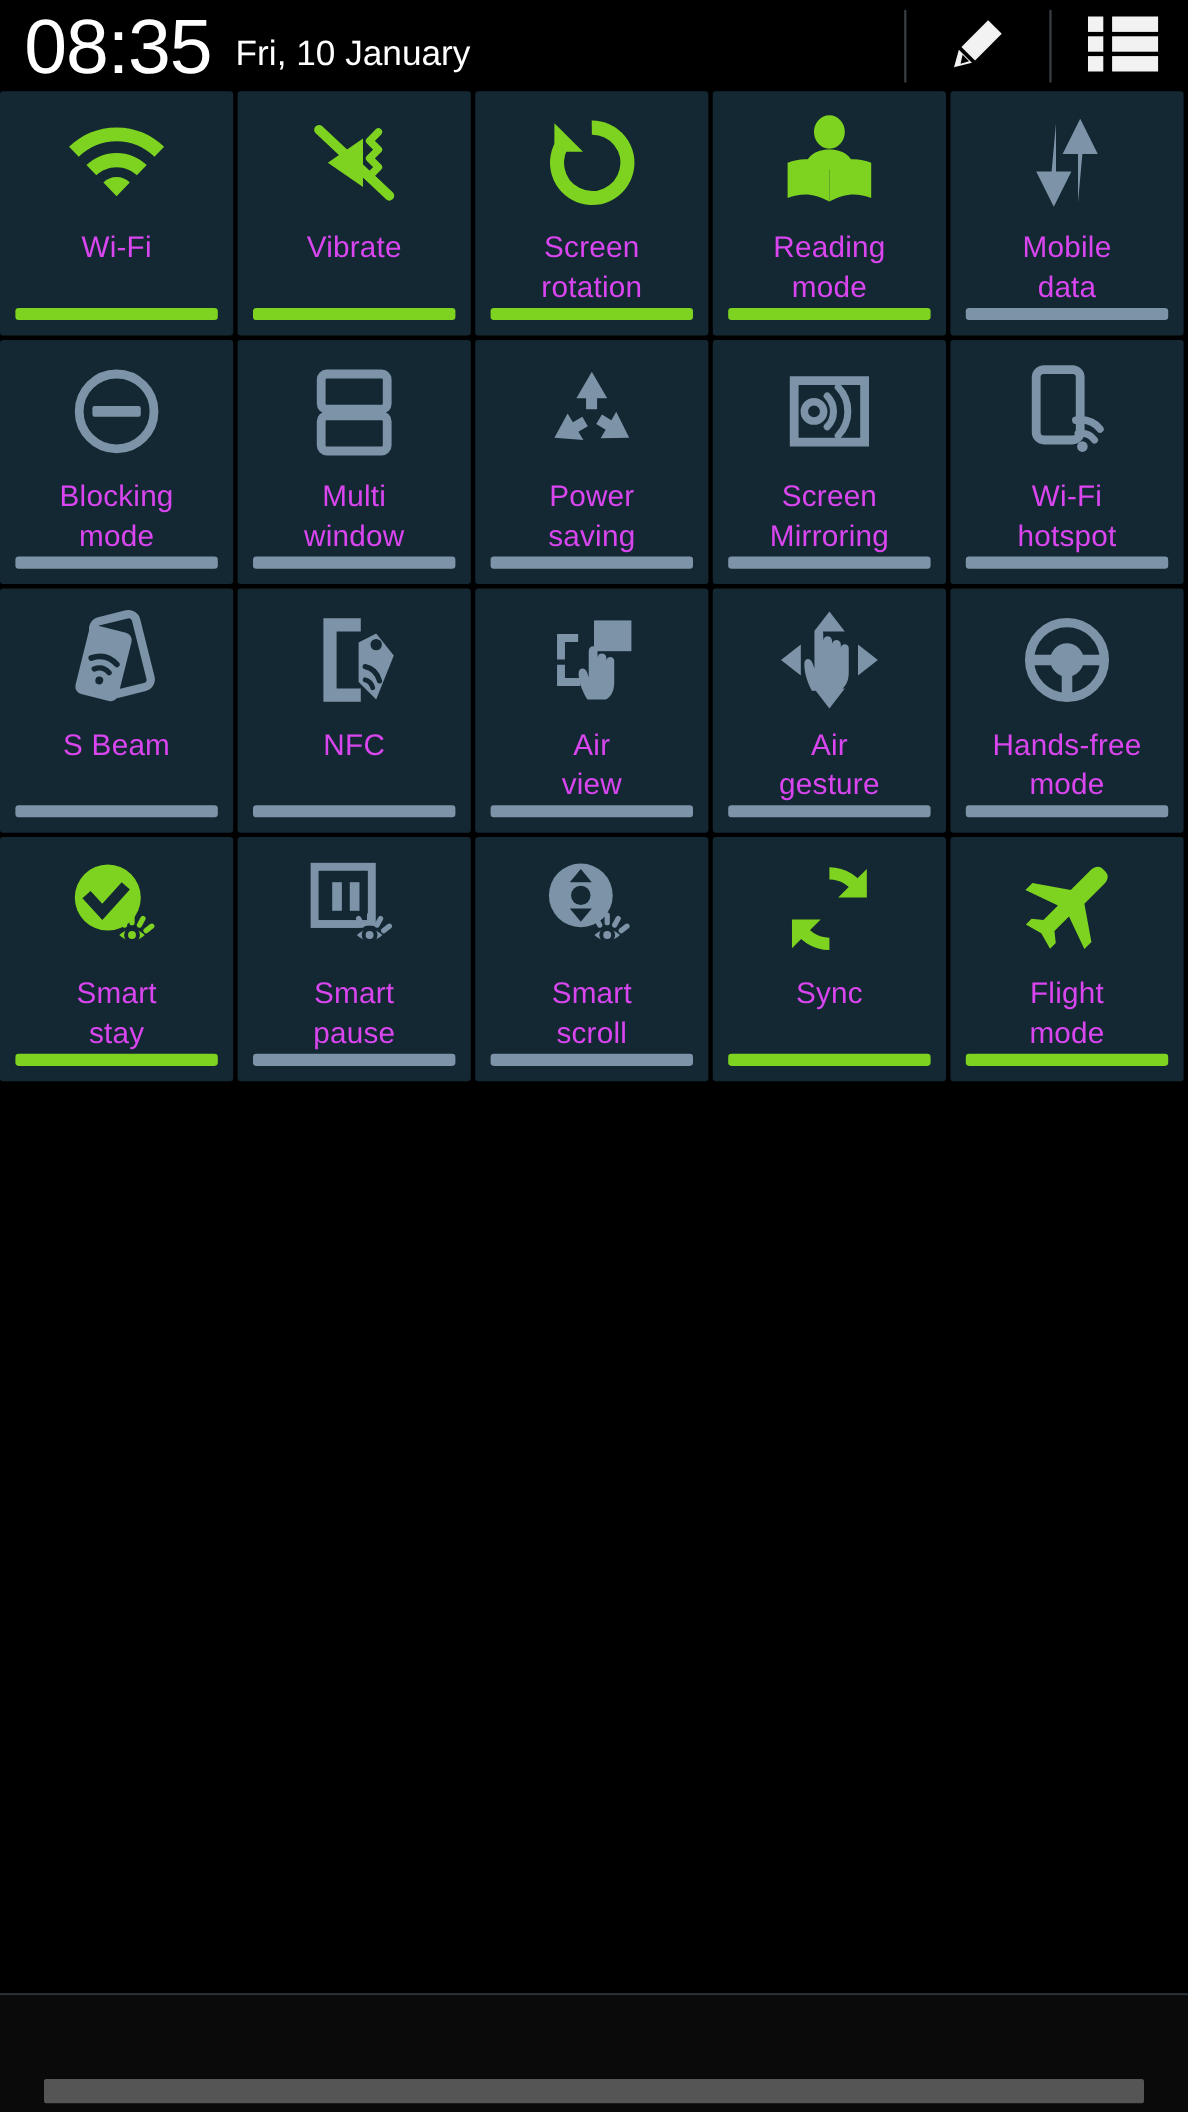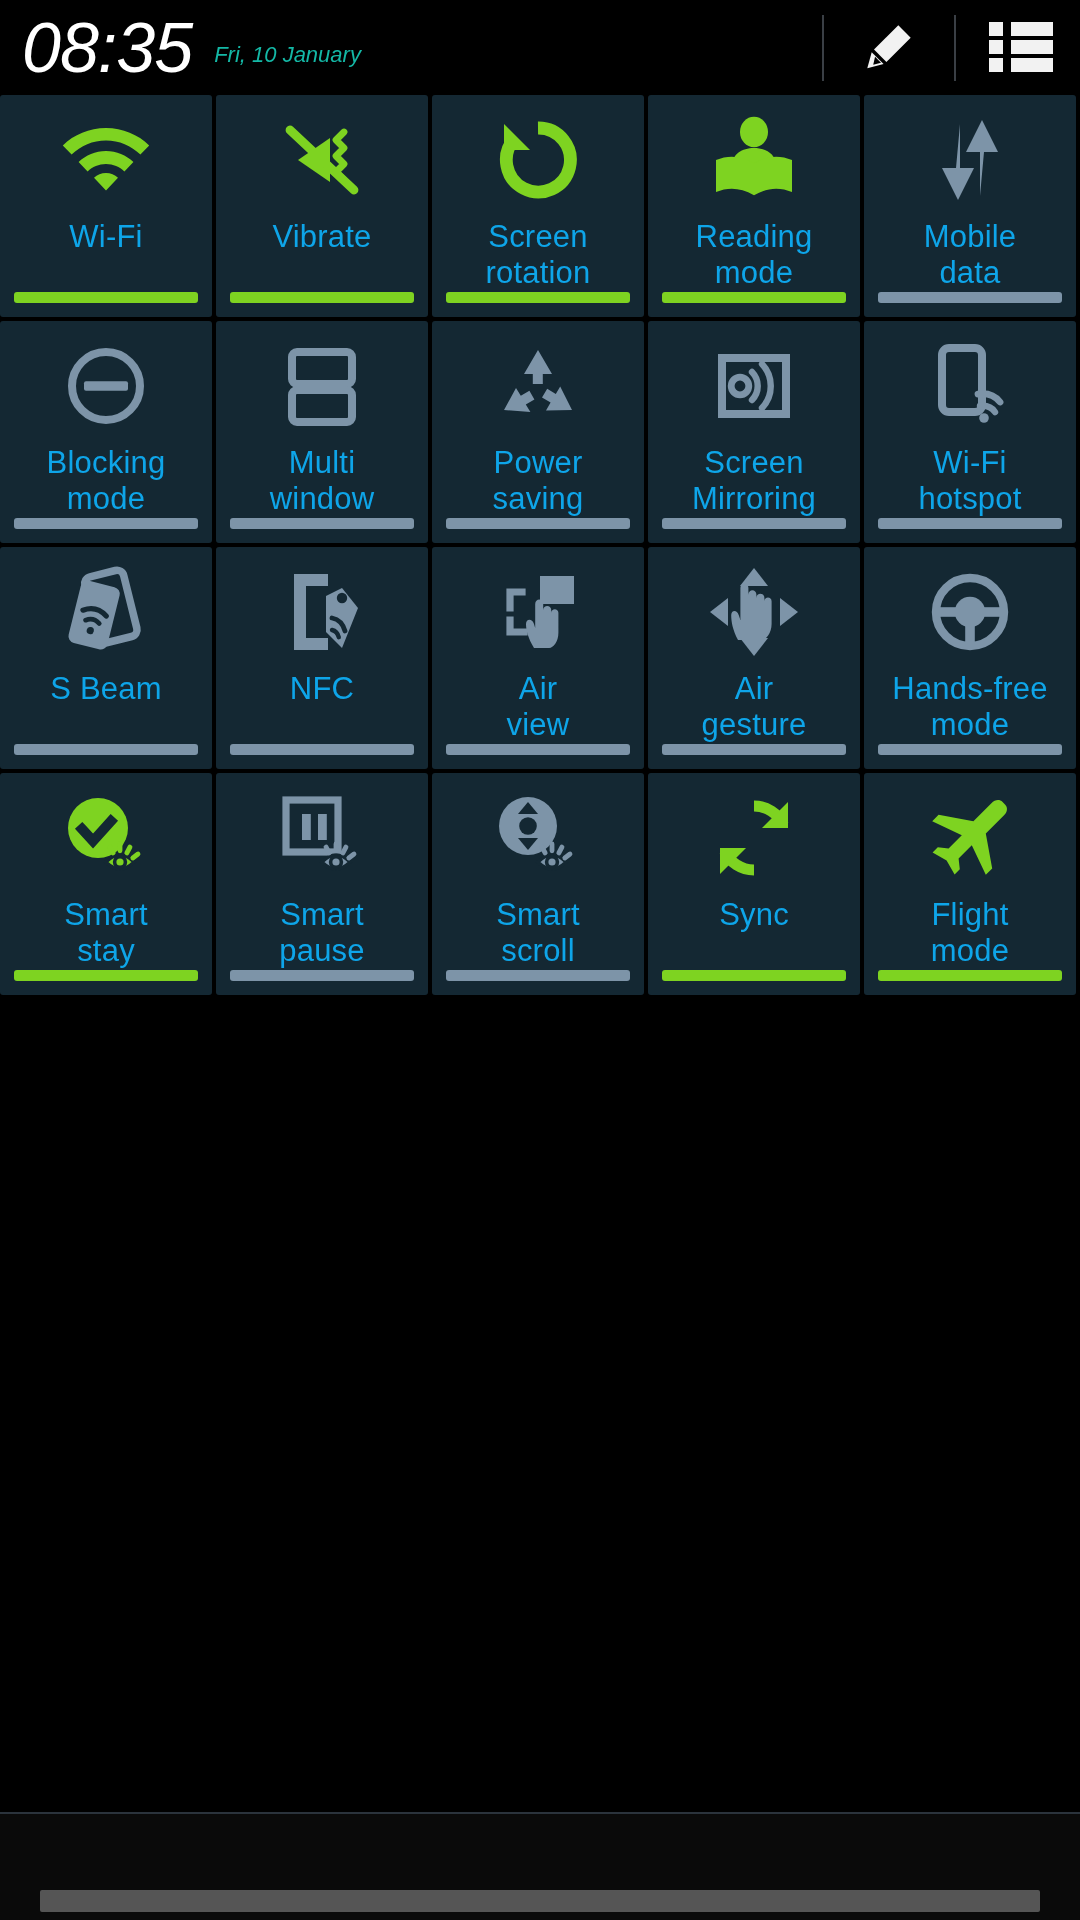--- a/index.html
+++ b/index.html
@@ -5,37 +5,36 @@
   * { margin:0; padding:0; box-sizing:border-box; }
   html, body {
     width:1080px; height:1920px;
     background:#000; overflow:hidden;
     font-family:"Liberation Sans", sans-serif;
   }
 
   
   #status-header {
     position:relative;
-    height:95px;
+    height:83px;
     background:#000;
     display:flex;
     align-items:center;
     padding-left:22px;
-    font-style:italic;
   }
   #clock-time {
     color:#ffffff;
     font-size:70px;
     font-weight:300;
     letter-spacing:-1px;
     line-height:70px;
   }
   #clock-date {
-    color:#14b8a6;
-    font-size:22px;
+    color:#ffffff;
+    font-size:32px;
     font-weight:400;
     margin-left:22px;
     margin-top:14px;
   }
   .hdr-right {
     position:absolute;
     right:0; top:0; bottom:0;
     display:flex; align-items:center;
   }
   .hdr-divider {
@@ -70,22 +69,22 @@
 
   .tile-icon {
     height:118px;
     display:flex;
     align-items:center;
     justify-content:center;
     margin-top:6px;
   }
   .tile-icon svg { display:block; }
   .tile-label {
-    color:#0ea5e9;
-    font-size:31px;
+    color:#d946ef;
+    font-size:27px;
     line-height:36px;
     text-align:center;
     width:100%;
     padding:0 4px;
     letter-spacing:0.2px;
   }
   .tile-bar {
     position:absolute;
     left:14px; right:14px;
     bottom:14px;

